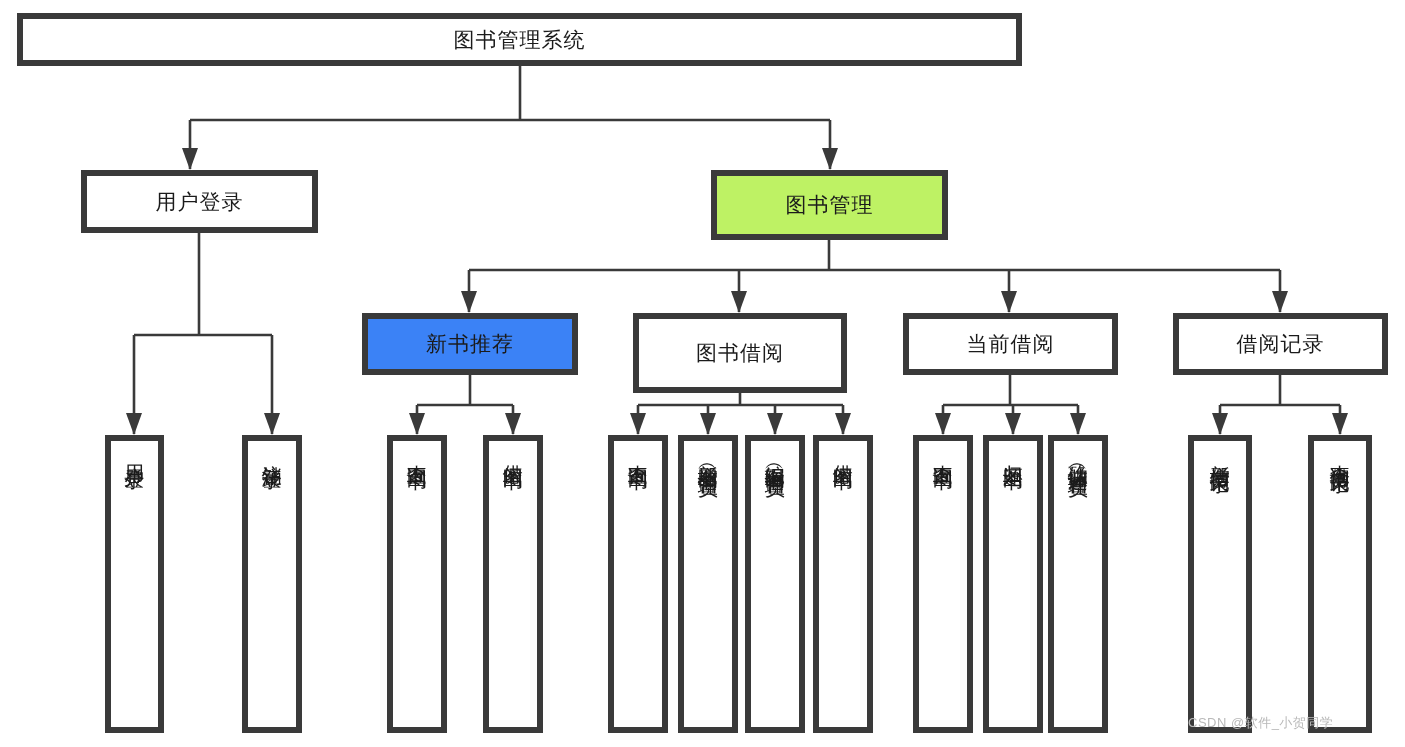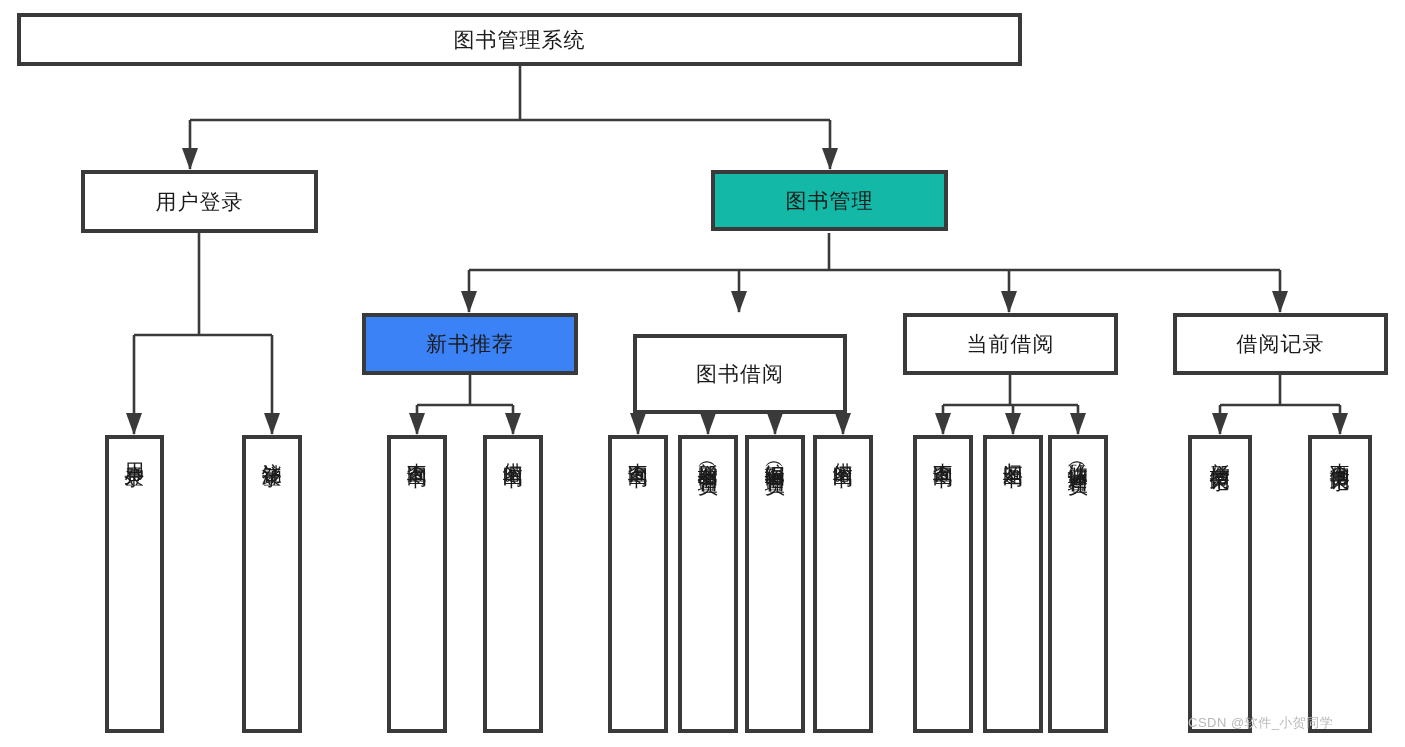--- a/index.html
+++ b/index.html
@@ -22,21 +22,21 @@
     left: 0;
     top: 0;
     width: 1405px;
     height: 747px;
     pointer-events: none;
   }
   .node {
     position: absolute;
     box-sizing: border-box;
     background: #ffffff;
-    border: 4px solid #1d4ed8;
+    border: 6px solid #1d4ed8;
     display: flex;
     align-items: center;
     justify-content: center;
     color: #1b1b1b;
   }
   .node.h {
     font-size: 21px;
     letter-spacing: 1px;
   }
   .node.v {
@@ -125,27 +125,27 @@
       <path d="M 1332 413 L 1348 413 L 1340 435 Z" fill="#3a3a3a"></path>
     </svg>
 
   <div id="nodes-layer">
       <div class="node h" style="left: 17px; top: 13px; width: 1005px; height: 53px; border-color: rgb(58, 58, 58); background: rgb(255, 255, 255); color: rgb(27, 27, 27);">
         <span class="htext">图书管理系统</span>
       </div>
       <div class="node h" style="left: 81px; top: 170px; width: 237px; height: 63px; border-color: rgb(58, 58, 58); background: rgb(255, 255, 255); color: rgb(27, 27, 27);">
         <span class="htext">用户登录</span>
       </div>
-      <div class="node h" style="left: 711px; top: 170px; width: 237px; height: 61px; border-color: rgb(58, 58, 58); background: #14b8a6; color: rgb(27, 27, 27);">
+      <div class="node h" style="left: 711px; top: 170px; width: 237px; height: 70px; border-color: rgb(58, 58, 58); background: #bef264; color: rgb(27, 27, 27);">
         <span class="htext">图书管理</span>
       </div>
       <div class="node h" style="left: 362px; top: 313px; width: 216px; height: 62px; border-color: rgb(58, 58, 58); background: #3b82f6; color: rgb(27, 27, 27);">
         <span class="htext">新书推荐</span>
       </div>
-      <div class="node h" style="left: 633px; top: 313px; width: 214px; height: 80px; border-color: rgb(58, 58, 58); background: rgb(255, 255, 255); color: rgb(27, 27, 27); margin-top: 21px;">
+      <div class="node h" style="left: 633px; top: 313px; width: 214px; height: 80px; border-color: rgb(58, 58, 58); background: rgb(255, 255, 255); color: rgb(27, 27, 27);">
         <span class="htext">图书借阅</span>
       </div>
       <div class="node h" style="left: 903px; top: 313px; width: 215px; height: 62px; border-color: rgb(58, 58, 58); background: rgb(255, 255, 255); color: rgb(27, 27, 27);">
         <span class="htext">当前借阅</span>
       </div>
       <div class="node h" style="left: 1173px; top: 313px; width: 215px; height: 62px; border-color: rgb(58, 58, 58); background: rgb(255, 255, 255); color: rgb(27, 27, 27); text-align: right;">
         <span class="htext">借阅记录</span>
       </div>
       <div class="node v" style="left: 105px; top: 435px; width: 59px; height: 298px; border-color: rgb(58, 58, 58); background: rgb(255, 255, 255); color: rgb(27, 27, 27);">
         <span class="vtext">用户登录</span>

